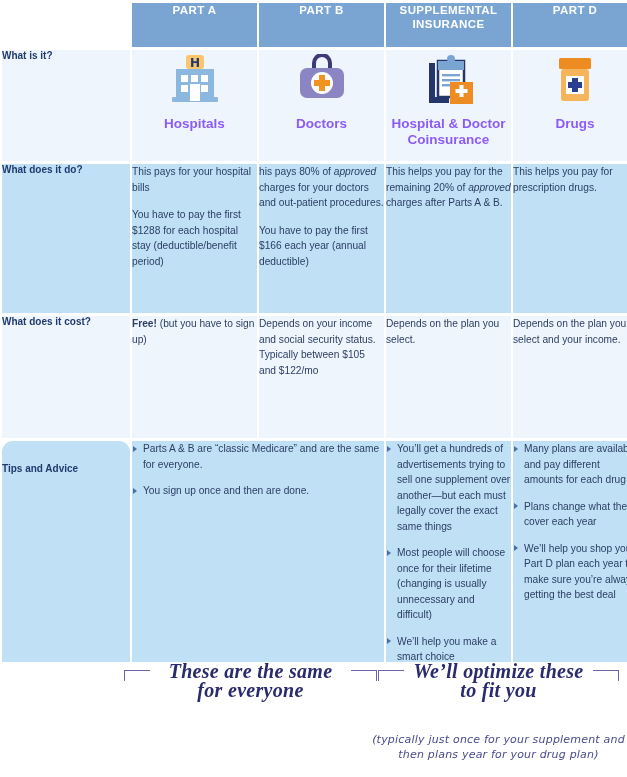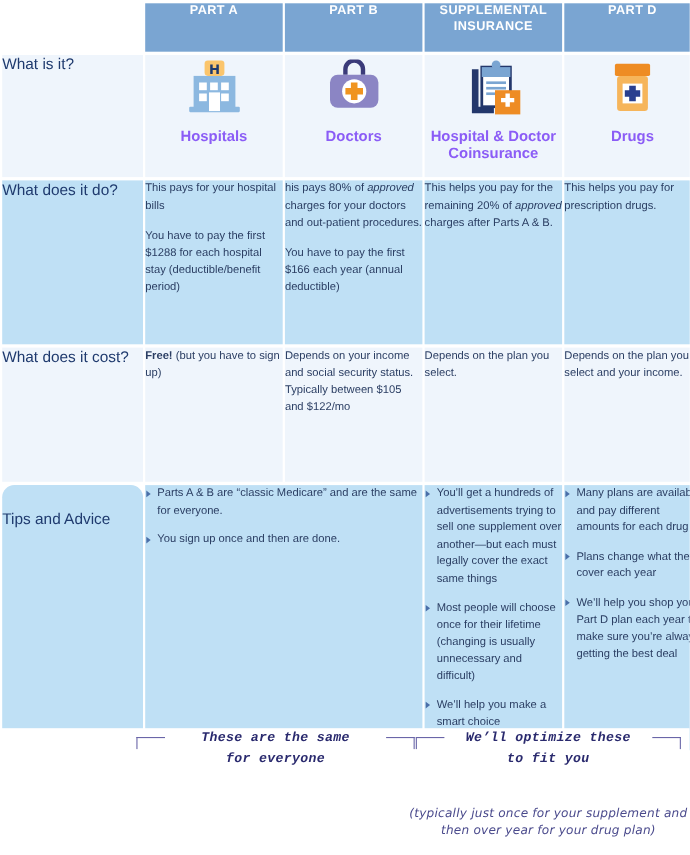--- a/index.html
+++ b/index.html
@@ -40,22 +40,22 @@
     line-height: 14px;
     padding: 2px 4px;
   }
 
   
   .tint-light { background: #eff5fc; }
   .tint-mid   { background: #bfe0f5; }
 
   .label-cell {
     color: #1f3a6e;
-    font-size: 14px;
-    font-weight: 400;
+    font-size: 10px;
+    font-weight: 700;
     padding: 18px 10px 10px 14px;
     margin-left: 18px;
   }
   .label-cell.center-v { padding-top: 22px; border-radius: 11px; }
 
   .body-cell {
     color: #2b3e63;
     font-size: 10.2px;
     line-height: 15.5px;
     padding: 14px 12px 12px 11px;
@@ -111,24 +111,24 @@
   .brk {
     position: absolute; top: 8px;
     width: 26px; height: 11px;
     border-top: 1.6px solid #6a66a8;
   }
   .brk.l { left: 6px; border-left: 1.6px solid #6a66a8; }
   .brk.r { right: 6px; border-right: 1.6px solid #6a66a8; }
 
   .foot-head {
     position: absolute; left: 0; right: 0; top: 0;
-    font-family: Liberation Mono, monospace;
+    font-family: Liberation Serif, serif;
     color: #2a2a6e;
     font-weight: 700;
-    font-size: 12px;
+    font-size: 20px;
     line-height: 19px;
     letter-spacing: .3px;
     font-style: italic;
   }
   .foot-sub {
     margin-top: 44px;
     font-family: "DejaVu Sans", sans-serif;
     color: #4a4a8c;
     font-size: 11px;
     line-height: 15px;
@@ -314,17 +314,17 @@
 
     <div class="foot-group foot-g2">
       <div class="brk-row">
         <span class="brk l"></span>
         <span class="brk r"></span>
         <div class="foot-head">
           <span>We’ll optimize these</span><br>
           <span>to fit you</span>
         </div>
       </div>
-      <div class="foot-sub">(typically just once for your supplement and then over year for your drug plan)</div>
+      <div class="foot-sub">(typically just once for your supplement and then plans year for your drug plan)</div>
     </div>
 
   </div>
 </div>
 
 </body></html>

